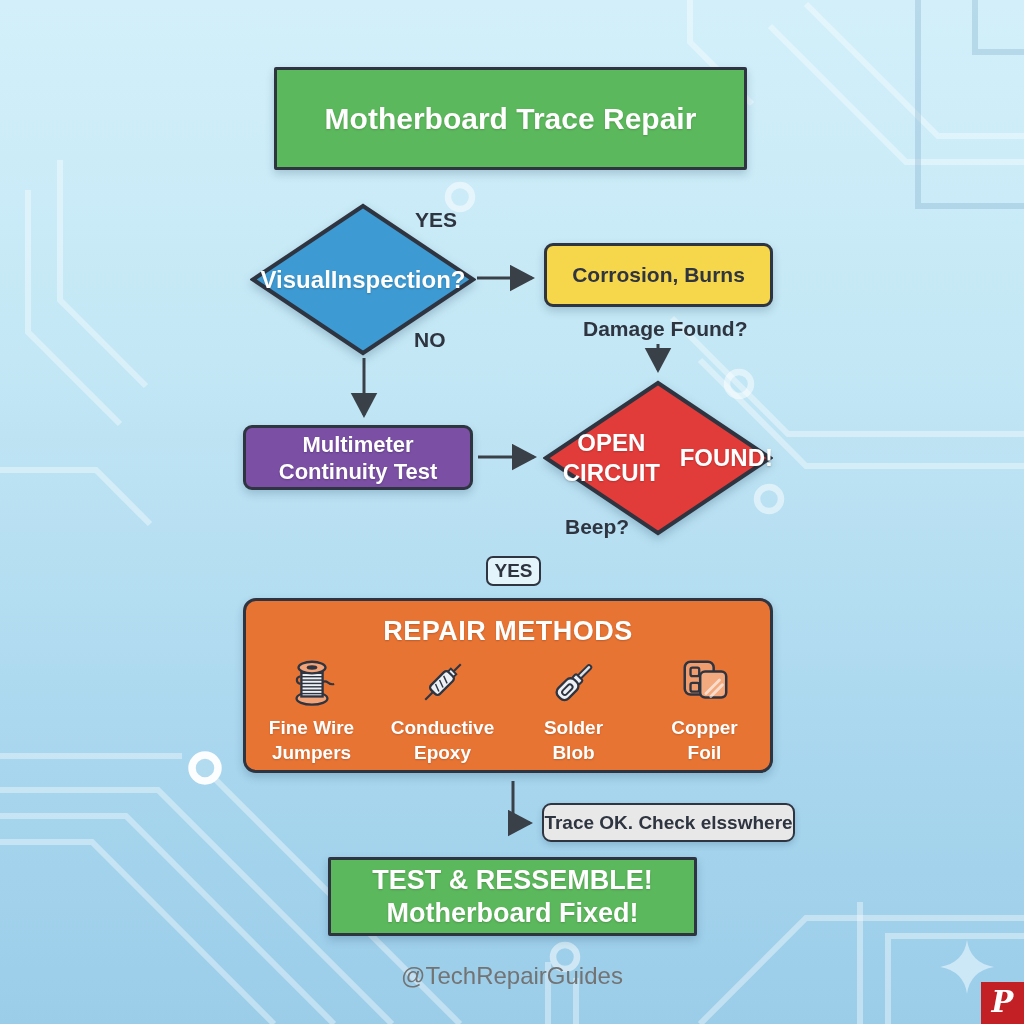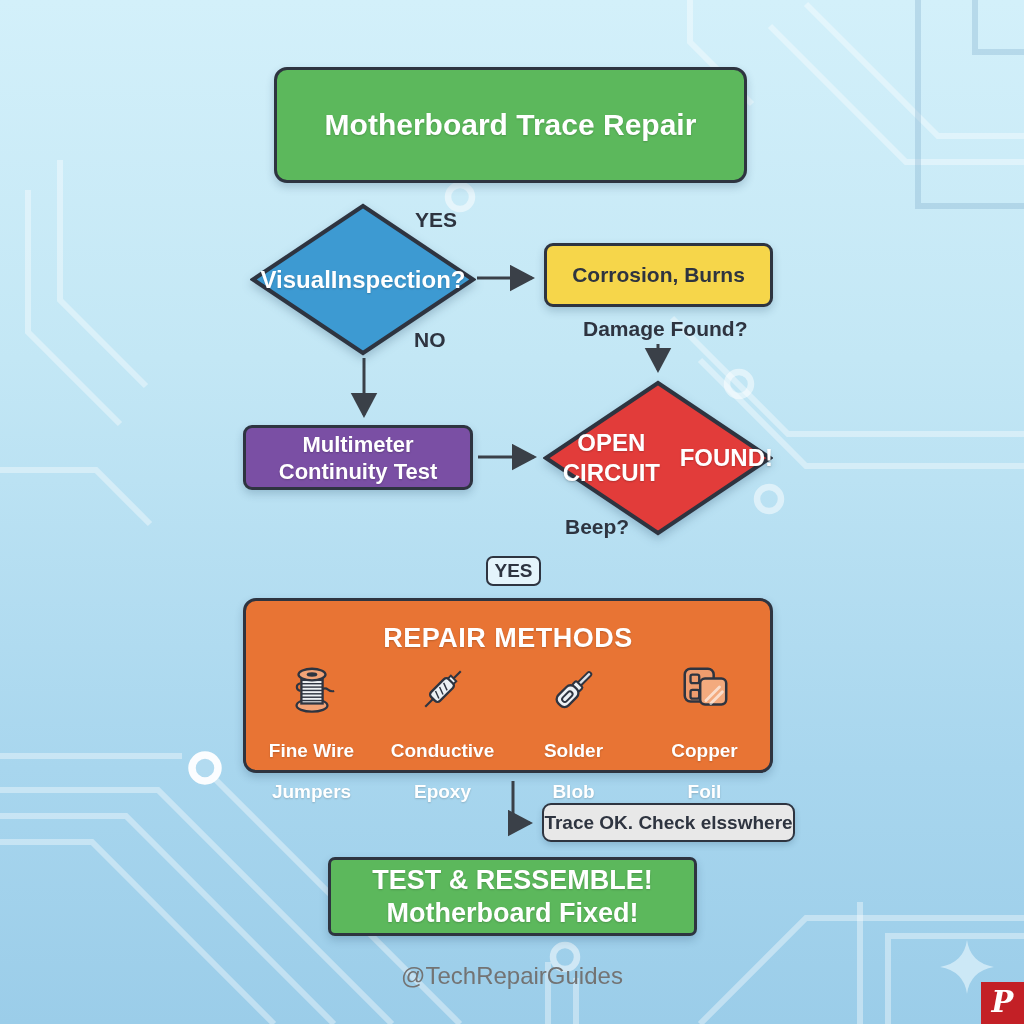--- a/index.html
+++ b/index.html
@@ -8,36 +8,36 @@
     font-family:"Liberation Sans",sans-serif;
     background:linear-gradient(180deg,#d3f0fa 0%,#c3e7f5 35%,#a8d6ee 75%,#9bcde9 100%);
   }
   .layer{position:absolute;left:0;top:0;width:1024px;height:1024px;pointer-events:none;}
   .node{
     position:absolute;box-sizing:border-box;display:flex;flex-direction:column;
     align-items:center;justify-content:center;text-align:center;
     border:3px solid #2e3440;color:#fff;font-weight:bold;
     box-shadow:0 4px 8px rgba(25,60,90,.22);
   }
-  .title-box{left:274px;top:67px;width:473px;height:116px;background:#5cb85c;border-radius:13px;
+  .title-box{left:274px;top:67px;width:473px;height:103px;background:#5cb85c;border-radius:2px;
     font-size:30px;line-height:38px;text-shadow:0 1px 2px rgba(0,0,0,.18);}
   .yellow-box{left:544px;top:243px;width:229px;height:64px;background:#f6d64a;border-radius:9px;
     color:#2e3440;font-size:21px;line-height:26px;text-shadow:none;}
   .purple-box{left:243px;top:425px;width:230px;height:65px;background:#7a4fa4;border-radius:9px;
     font-size:22px;line-height:27px;text-shadow:0 1px 2px rgba(0,0,0,.2);}
   .orange-box{left:243px;top:598px;width:530px;height:175px;background:#e87434;border-radius:13px;
-    justify-content:flex-start;padding-top:22px;}
+    justify-content:flex-start;padding-top:15px;}
   .repair-title{font-size:27px;letter-spacing:.5px;text-shadow:0 1px 2px rgba(0,0,0,.2);}
   .methods-row{display:flex;width:100%;margin-top:8px;}
-  .method{width:25%;display:flex;flex-direction:column;align-items:center;gap:16px;}
+  .method{width:25%;display:flex;flex-direction:column;align-items:center;}
   .method svg{height:54px;width:60px;margin-bottom:6px;}
   .method-label{font-size:19px;line-height:25px;text-shadow:0 1px 2px rgba(0,0,0,.18);}
   .gray-box{left:542px;top:803px;width:253px;height:39px;background:#e8e8e8;border-radius:9px;
     border-width:2.5px;color:#2e3440;font-size:19px;box-shadow:0 3px 6px rgba(25,60,90,.2);}
-  .final-box{left:328px;top:857px;width:369px;height:79px;background:#5cb85c;border-radius:7px;
+  .final-box{left:328px;top:857px;width:369px;height:79px;background:#5cb85c;border-radius:2px;
     font-size:27px;line-height:33px;text-shadow:0 1px 2px rgba(0,0,0,.18);}
   .yes-chip{left:486px;top:556px;width:55px;height:30px;background:rgba(236,248,253,.85);
     border-radius:7px;border-width:2.5px;color:#2e3440;font-size:19px;box-shadow:none;}
   .diamond{position:absolute;}
   .diamond svg{position:absolute;left:0;top:0;width:100%;height:100%;
     filter:drop-shadow(0 4px 5px rgba(25,60,90,.25));}
   .dtext{position:absolute;left:0;top:0;width:100%;height:100%;display:flex;flex-direction:row;
     align-items:center;justify-content:center;text-align:center;color:#fff;font-weight:bold;
     font-size:24px;line-height:30px;text-shadow:0 1px 2px rgba(0,0,0,.2);}
   .blue-diamond{left:250px;top:203px;width:226px;height:153px;}

